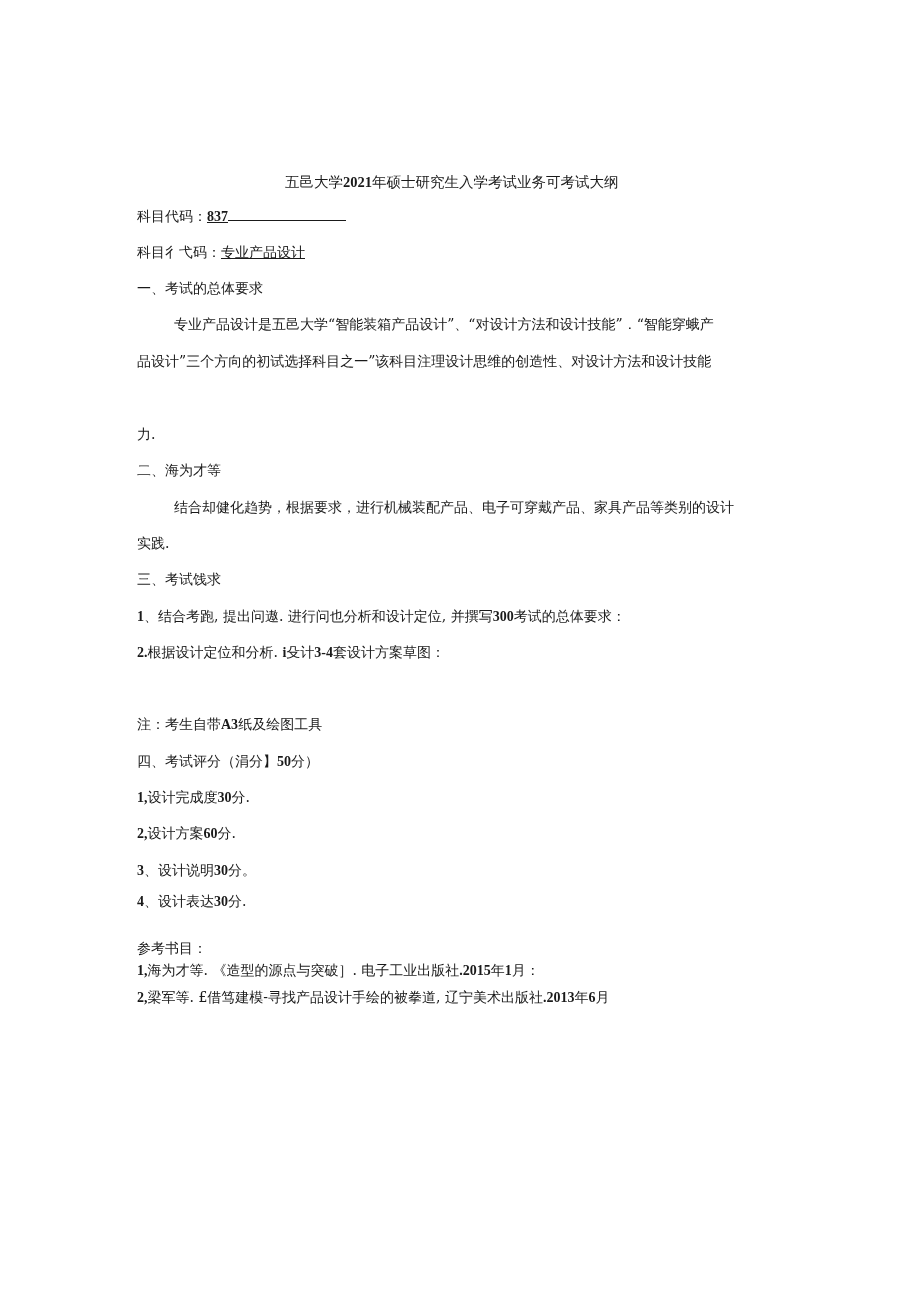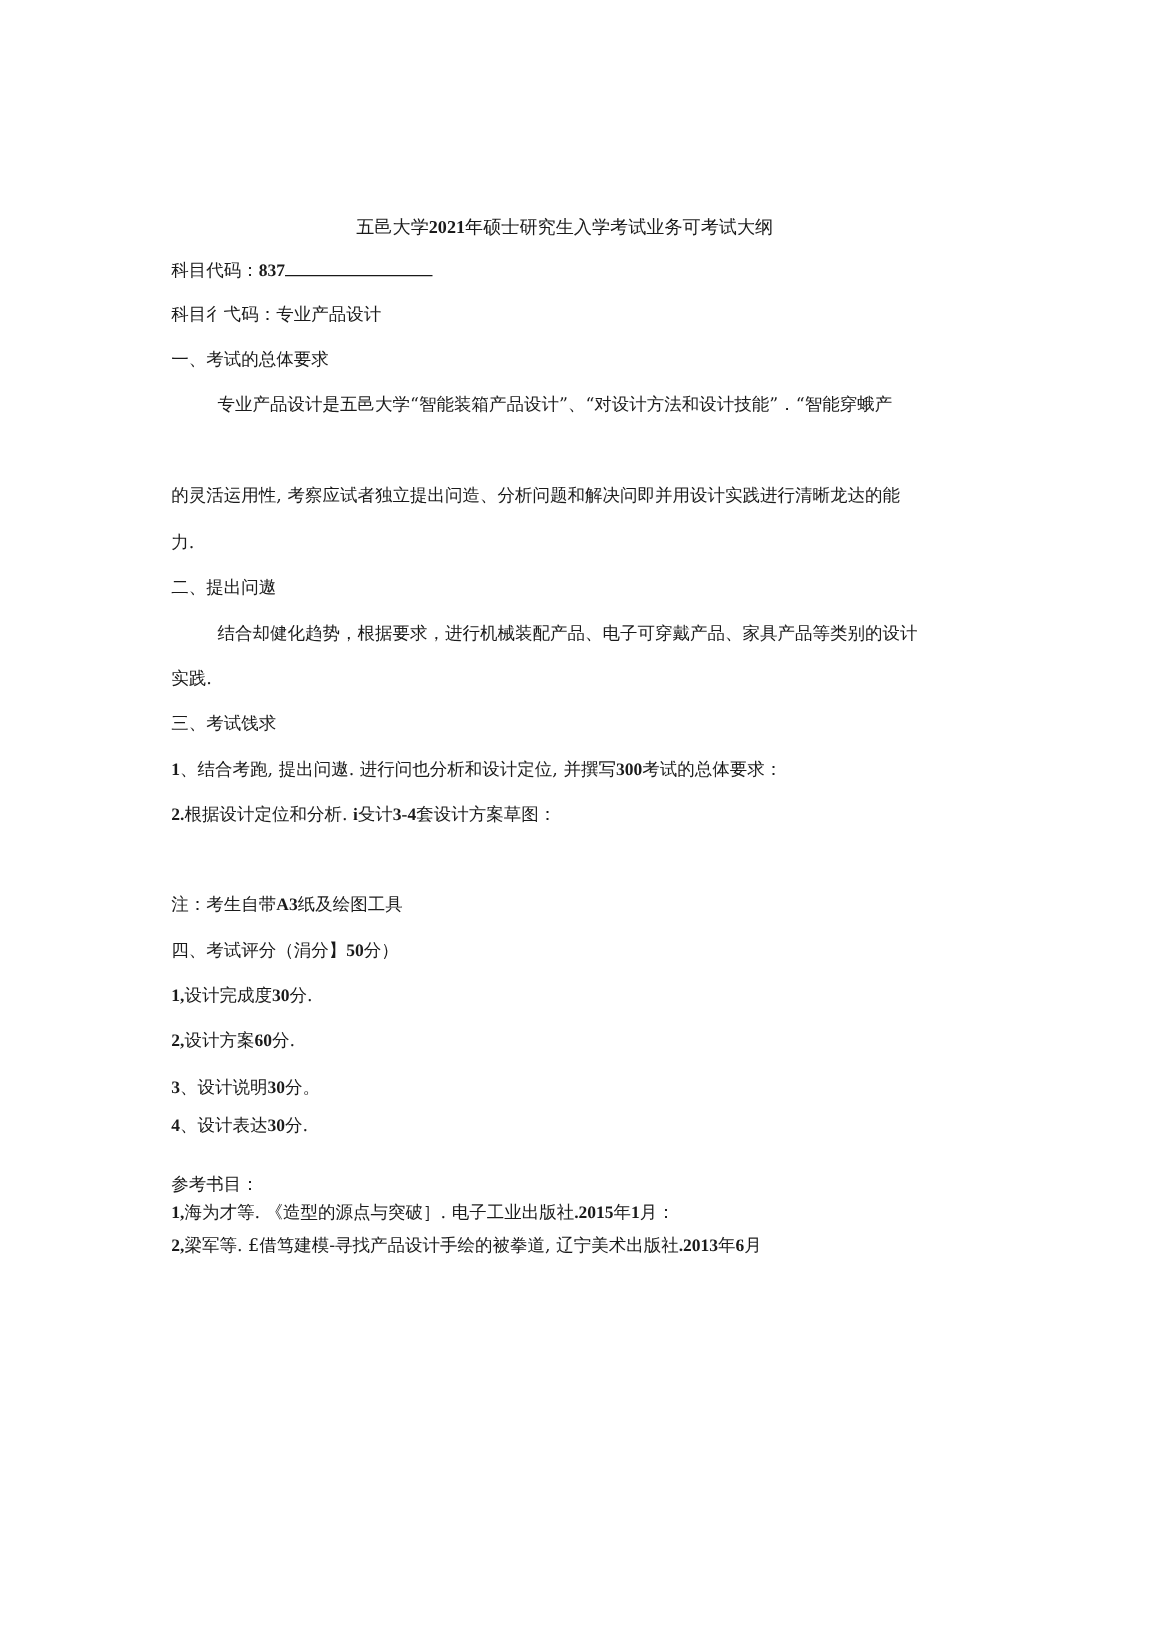--- a/index.html
+++ b/index.html
@@ -2,21 +2,21 @@
 <html><head>
 <meta charset="utf-8">
 <style>
   html, body { margin: 0; padding: 0; background: #ffffff; }
   body { width: 920px; height: 1301px; position: relative; overflow: hidden;
          font-family: "DejaVu Serif", "Liberation Serif", serif; color: #1a1a1a; }
   .page { position: absolute; left: 0; top: 15px; width: 920px; height: 1301px; text-align: right; }
   .line { position: absolute; left: 137px; font-size: 14px; white-space: nowrap; line-height: 18px; }
   .title { left: 285px; top: 158px; font-size: 14.5px; }
   .b { font-weight: bold; font-family: "Liberation Serif", serif; }
-  .u { }
+  .u { text-decoration: underline; }
   .blank { display: inline-block; width: 118px; border-bottom: 1px solid #1a1a1a; height: 14px; vertical-align: baseline; }
   .indent { left: 174px; }
 </style>
 </head>
 <body>
 
 <div class="page">
 
   <div class="line title">
     <span>五邑大学</span><span class="b">2021</span><span>年硕士研究生入学考试业务可考试大纲</span>
@@ -25,24 +25,24 @@
   <div class="line" style="top:191px">
     <span>科目代码：</span><span class="b u">837</span><span class="blank"></span>
   </div>
 
   <div class="line" style="top:228px">
     <span>科目彳弋码：</span><span class="u">专业产品设计</span>
   </div>
 
   <div class="line" style="top:264px">一、考试的总体要求</div>
   <div class="line indent" style="top:300px">专业产品设计是五邑大学“智能装箱产品设计”、“对设计方法和设计技能”．“智能穿蛾产</div>
-  <div class="line" style="top:373px">的灵活运用性, 考察应试者独立提出问造、分析问题和解决问即并用设计实践进行清晰龙达的能</div>
+  <div class="line" style="top:337px">品设计”三个方向的初试选择科目之一”该科目注理设计思维的创造性、对设计方法和设计技能</div>
   <div class="line" style="top:410px">力.</div>
 
-  <div class="line" style="top:446px">二、提出问遨</div>
+  <div class="line" style="top:446px">二、海为才等</div>
   <div class="line indent" style="top:483px">结合却健化趋势，根据要求，进行机械装配产品、电子可穿戴产品、家具产品等类别的设计</div>
   <div class="line" style="top:519px">实践.</div>
 
   <div class="line" style="top:555px">三、考试饯求</div>
 
   <div class="line" style="top:592px">
     <span class="b">1</span><span>、</span><span>结合考跑, 提出问遨. 进行问也分析和设计定位, 并撰写</span><span class="b">300</span><span>考试的总体要求：</span>
   </div>
   <div class="line" style="top:628px">
     <span class="b">2.</span><span>根据设计定位和分析. </span><span class="b">i</span><span>殳计</span><span class="b">3-4</span><span>套设计方案草图：</span>

